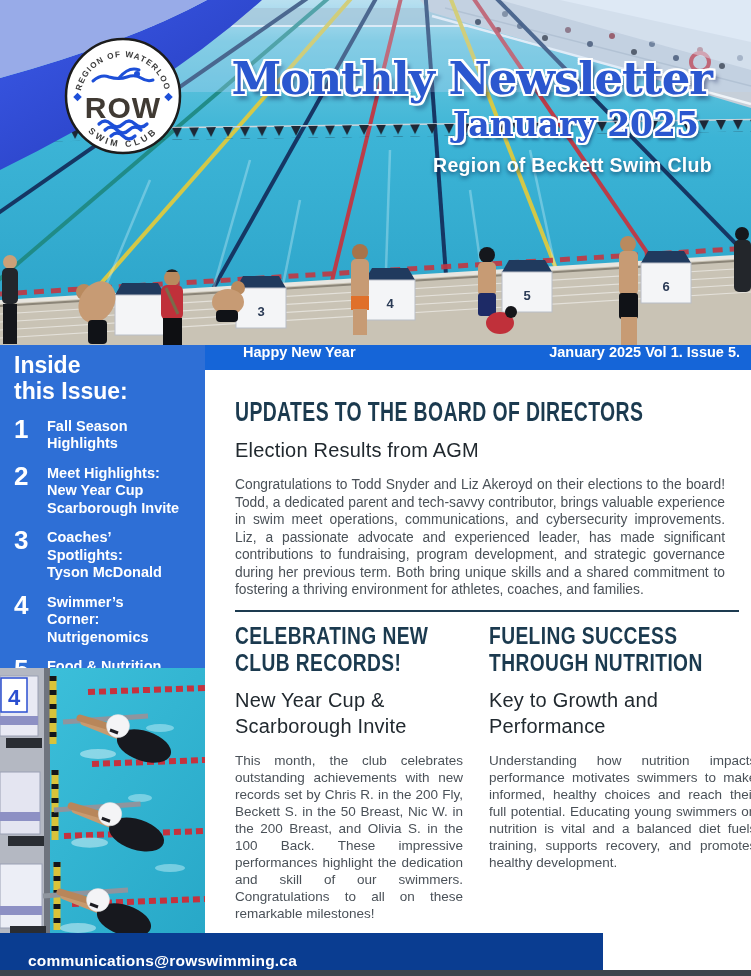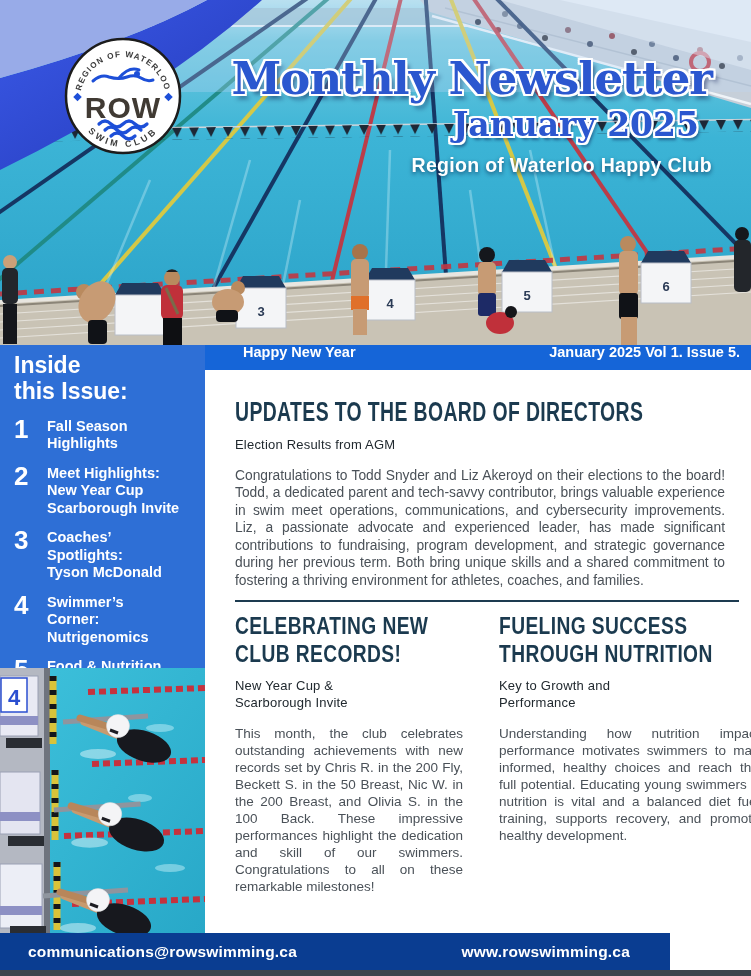--- a/index.html
+++ b/index.html
@@ -37,32 +37,32 @@
   .sb-label{font-size:14.5px;font-weight:bold;line-height:17.5px;white-space:pre-line;padding-top:1px;}
   .sidebar-photo{position:absolute;left:0;top:668px;width:205px;height:265px;}
 
   
   .main{position:absolute;left:205px;top:370px;width:546px;height:563px;background:#fff;
     box-sizing:border-box;padding:22px 12px 0 30px;}
   .h1{color:#1b3a4f;margin:0;}
   .h1 .cond{display:inline-block;transform:scaleX(.72);transform-origin:0 50%;
     font-weight:bold;font-size:27px;line-height:1.08;letter-spacing:.5px;white-space:pre;}
   .colh1 .cond{transform:scaleX(.8);font-size:24px;line-height:1.15;}
-  .h2{font-size:13px;font-weight:normal;color:#21292f;margin:8px 0 0;line-height:1.3;
+  .h2{font-size:20px;font-weight:normal;color:#21292f;margin:8px 0 0;line-height:1.3;
     letter-spacing:.2px;white-space:pre-line;}
   .body-p{font-size:13.8px;line-height:17.5px;color:#4a5158;text-align:justify;margin:13px 14px 0 0;}
   .divider{border:none;border-top:2px solid #1d3b50;margin:11px 0 0 0;}
-  .columns{display:flex;gap:36px;margin-top:10px;}
+  .columns{display:flex;gap:26px;margin-top:10px;}
   .col-left{width:228px;flex:0 0 auto;}
   .col-right{flex:1;padding-right:20px;}
   .columns .body-p{font-size:13.5px;line-height:17px;margin-right:0;}
 
   
-  .footer{position:absolute;left:0;top:933px;width:670px;height:37px;background:#0a3d91;color:#fff;
-    display:flex;justify-content:space-between;align-items:center;box-sizing:border-box;
+  .footer{position:absolute;left:0;top:933px;width:603px;height:37px;background:#0a3d91;color:#fff;
+    display:flex;justify-content:space-between;align-items:flex-end;box-sizing:border-box;
     padding:0 40px 0 28px;font-size:15.5px;font-weight:bold;letter-spacing:.2px;}
   .footer a{color:#fff;text-decoration:none;}
   .bottomstrip{position:absolute;left:0;top:970px;width:751px;height:6px;background:#3d444c;}
 </style>
 </head>
 <body>
 
 <div class="page">
 
   <div class="header">
@@ -259,21 +259,21 @@
       <g stroke="#1d4fd8" stroke-width="3.2" fill="none" stroke-linecap="round">
         <path d="M36,88 q6,-6 12,0 t12,0 t12,0 t12,0"></path>
         <path d="M42,94 q6,-6 12,0 t12,0 t12,0"></path>
         <path d="M48,100 q6,-6 12,0 t12,0"></path>
       </g>
     </svg>
 
     <div class="titleblock">
       <div class="nl-title">Monthly Newsletter</div>
       <div class="nl-date">January 2025</div>
-      <div class="nl-club">Region of Waterloo Happy Club</div>
+      <div class="nl-club">Region of Beckett Swim Club</div>
     </div>
   </div>
 
   <div class="infobar">
     <span>Happy New Year</span>
     <span>January 2025   Vol 1. Issue 5.</span>
   </div>
 
   <div class="sidebar">
     <div class="sb-heading">Inside
@@ -396,17 +396,16 @@
         </h1>
         <h2 class="h2">Key to Growth and
 Performance</h2>
         <p class="body-p">Understanding how nutrition impacts performance motivates swimmers to make informed, healthy choices and reach their full potential. Educating young swimmers on nutrition is vital and a balanced diet fuels training, supports recovery, and promotes healthy development.</p>
       </div>
     </div>
   </div>
 
   <div class="footer">
     <a href="#">communications@rowswimming.ca</a>
-    <a href="#">www.rowswimming.ca</a>
   </div>
   <div class="bottomstrip"></div>
 
 </div>
 
 </body></html>

